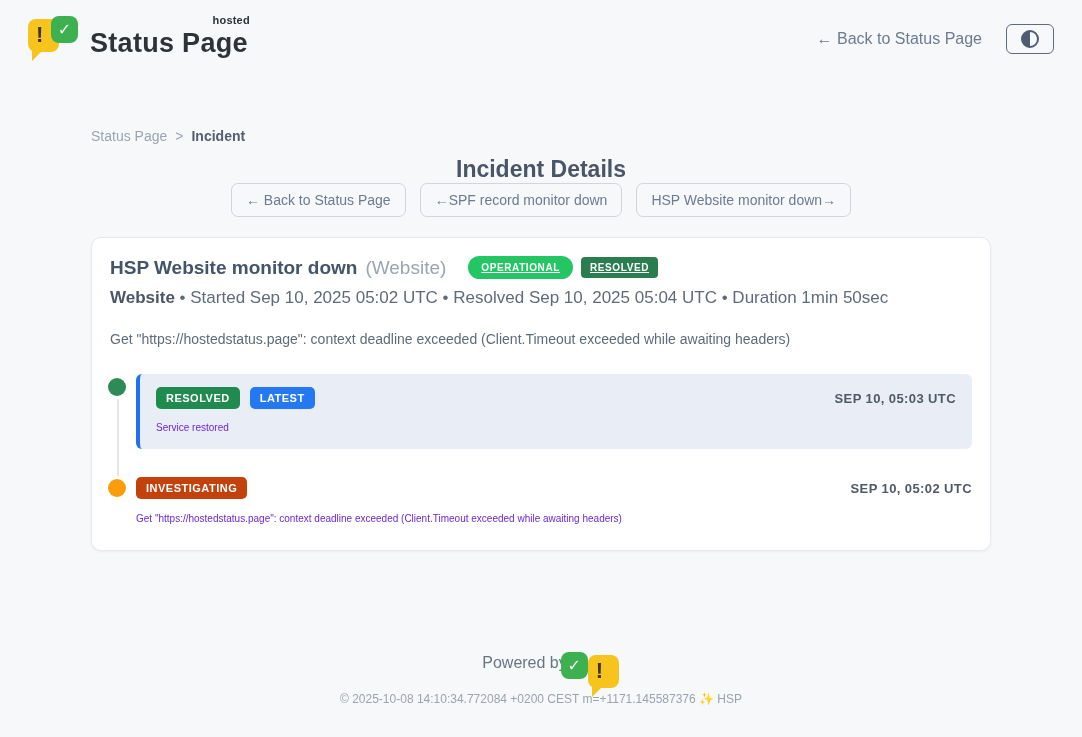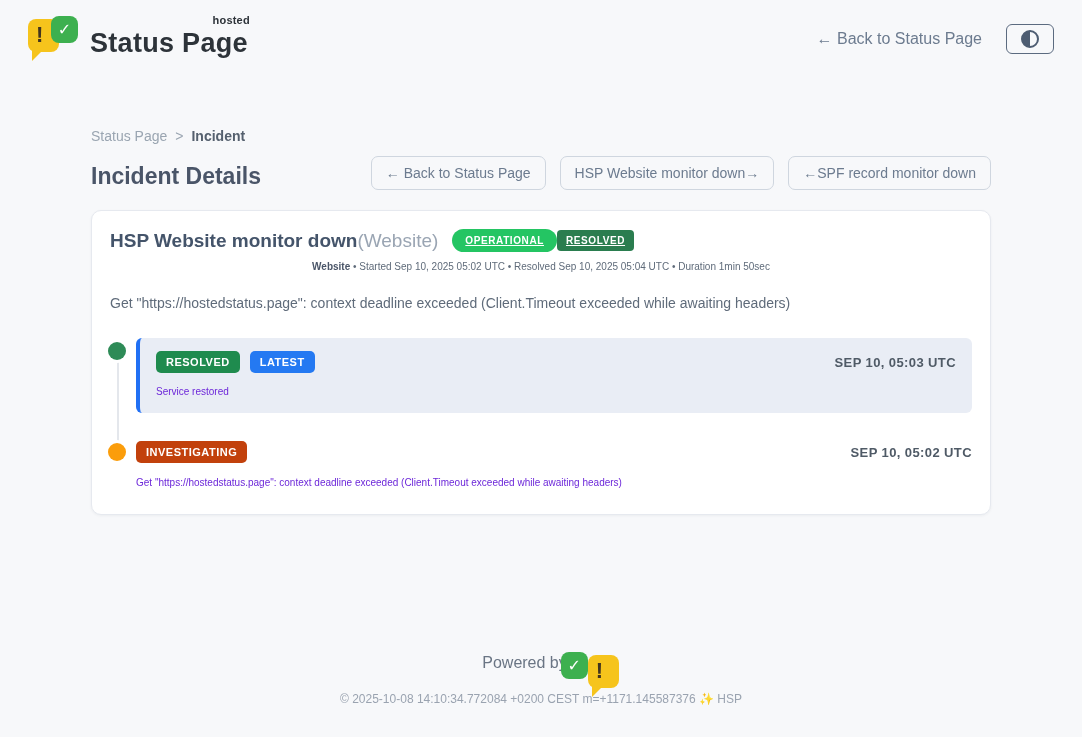--- a/index.html
+++ b/index.html
@@ -25,34 +25,34 @@
   .header-right { display:flex; align-items:center; gap:24px; }
   .back-link { color:#6c7b8f; font-size:16px; text-decoration:none; cursor:pointer; }
   .theme-btn { width:48px; height:30px; background:transparent; border:1px solid #5c6b80; border-radius:6px; display:flex; align-items:center; justify-content:center; cursor:pointer; }
   .contrast-icon { width:18px; height:18px; border:2px solid #4e5d72; border-radius:50%; background:linear-gradient(90deg,#4e5d72 50%, transparent 50%); }
 
   
   .breadcrumb { margin-top:66px; font-size:14px; color:#9aa5b1; display:flex; gap:8px; align-items:center; }
   .breadcrumb .root { color:#9aa5b1; cursor:pointer; }
   .breadcrumb .sep { color:#9aa5b1; }
   .breadcrumb .current { color:#55606e; font-weight:700; }
-  .heading-row { margin-top:12px; display:flex; align-items:flex-end; justify-content:space-between; }
+  .heading-row { margin-top:12px; display:flex; align-items:center; justify-content:space-between;flex-direction:column; }
   .page-title { font-size:23px; font-weight:600; color:#4a5568; }
   .nav-buttons { display:flex; gap:14px; }
   .nav-btn { background:transparent; border:1px solid #cfd6df; border-radius:7px; padding:8px 14px; font-size:14px; color:#6c7b8f; font-family:inherit; cursor:pointer; white-space:nowrap; }
 
   
   .card { margin-top:20px; background:#fff; border:1px solid #e6e9ef; border-radius:10px; padding:18px 18px 26px; box-shadow:0 1px 3px rgba(20,30,50,.05); }
-  .card-title-row { display:flex; align-items:center; }
+  .card-title-row { display:flex; align-items:center; gap:8px; }
   .incident-title { font-size:19px; font-weight:700; color:#44546a; }
   .incident-component { font-size:19px; font-weight:400; color:#9aa5b3; margin-right:14px; }
   .badge { color:#fff; font-size:10px; font-weight:700; letter-spacing:.6px; text-transform:uppercase; display:inline-block;text-decoration:underline; }
   .badge-operational { background:#24c563; border-radius:999px; padding:6px 13px; }
   .badge-resolved-hdr { background:#2a7d4f; border-radius:4px; padding:5px 9px; }
-  .incident-meta { margin-top:9px; font-size:10px; color:#5f6b7a;text-align:center; }
+  .incident-meta { margin-top:9px; font-size:17px; color:#5f6b7a; }
   .incident-meta .meta-comp { font-weight:700; color:#4a5568; }
   .incident-desc { margin-top:23px; font-size:14px; color:#5f6b7a; }
 
   
   .timeline { position:relative; margin-top:27px; }
   .tl-line { position:absolute; left:7px; top:16px; width:2px; height:96px; background:#e4e7ec; }
   .tl-item { position:relative; padding-left:26px; }
   .tl-dot { position:absolute; left:-2px; width:18px; height:18px; border-radius:50%; box-shadow:0 0 0 3px #fff; z-index:1; }
   .tl-dot-green { background:#2e8b57; top:4px; }
   .tl-dot-orange { background:#fb9d0b; top:2px; }
@@ -101,22 +101,22 @@
   <nav class="breadcrumb">
     <span class="root">Status Page</span>
     <span class="sep">&gt;</span>
     <span class="current">Incident</span>
   </nav>
 
   <div class="heading-row">
     <h1 class="page-title">Incident Details</h1>
     <div class="nav-buttons">
       <button class="nav-btn">← Back to Status Page</button>
+      <button class="nav-btn">←SPF record monitor down</button>
       <button class="nav-btn">HSP Website monitor down→</button>
-      <button class="nav-btn">←SPF record monitor down</button>
     </div>
   </div>
 
   <section class="card">
     <div class="card-title-row">
       <span class="incident-title">HSP Website monitor down</span>
       <span class="incident-component">(Website)</span>
       <span class="badge badge-operational">OPERATIONAL</span>
       <span class="badge badge-resolved-hdr">RESOLVED</span>
     </div>

